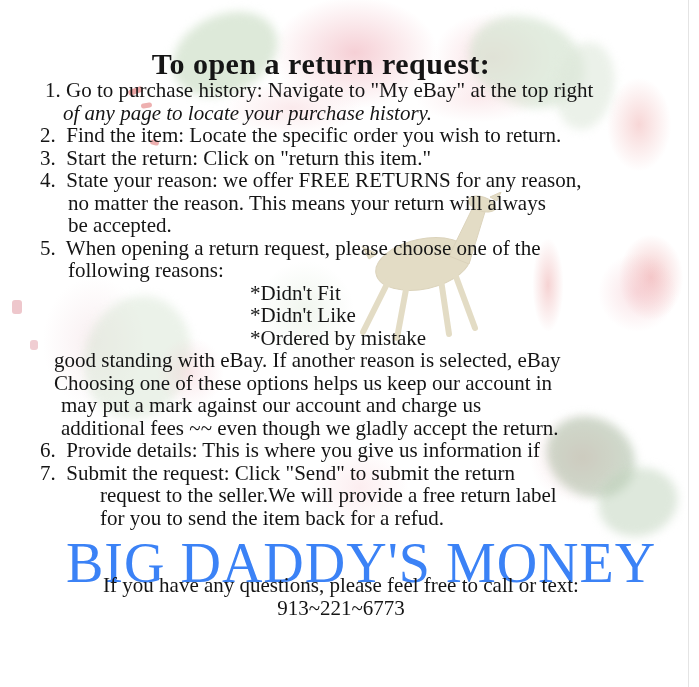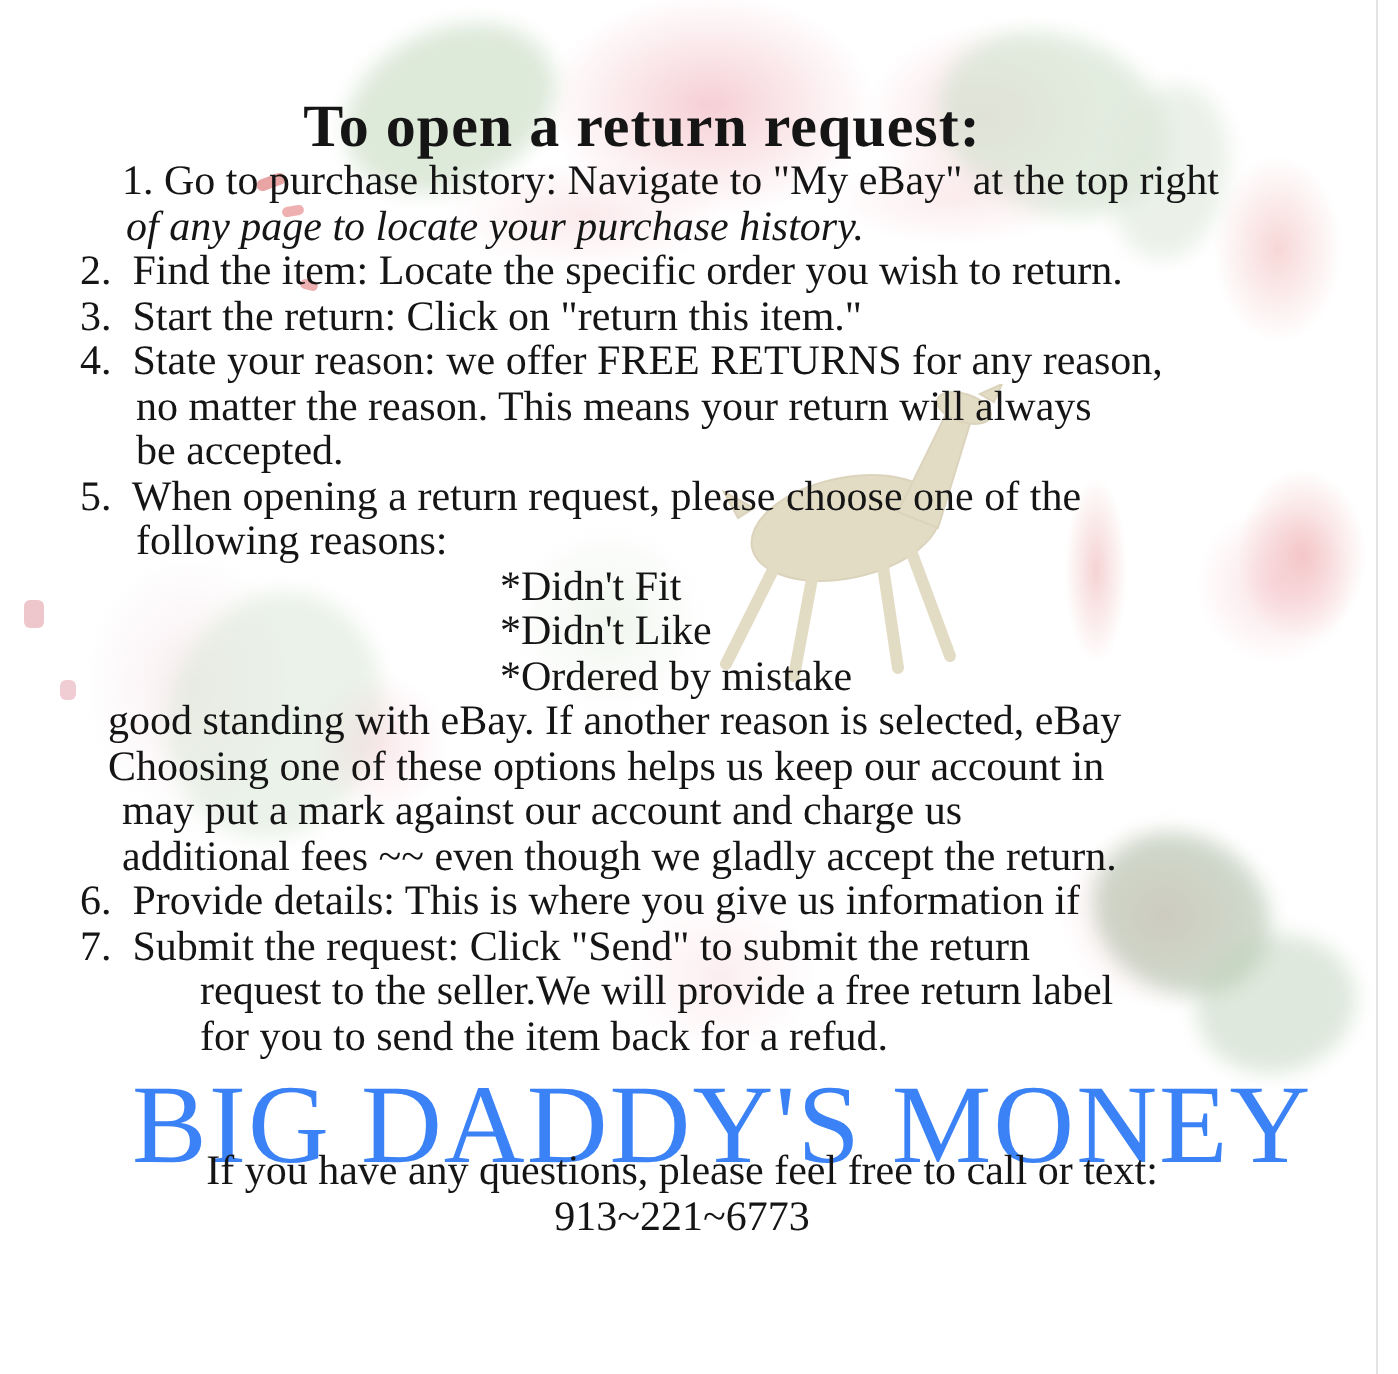--- a/index.html
+++ b/index.html
@@ -14,21 +14,21 @@
   
   .wm-brand{position:absolute;top:534px;left:66px;width:590px;font-size:56px;line-height:58px;
             color:#3b82f6;letter-spacing:1px;white-space:nowrap;z-index:1;}
   .wm-since{position:absolute;top:609px;left:0;width:676px;text-align:center;font-size:40px;
             color:#cfcfcf;letter-spacing:9px;z-index:1;}
   
   .title{position:absolute;top:27px;left:0;width:642px;text-align:center;
          font-size:30px;font-weight:600;letter-spacing:.5px;z-index:2;margin-top:20px;}
   .textblock{position:absolute;top:79px;left:0;width:699px;z-index:2;}
   .line{height:22.5px;line-height:22.5px;font-size:21px;white-space:pre;}
-  .l-num1{padding-left:45px;margin-left:16px;}
+  .l-num1{padding-left:45px;}
   .l-num{padding-left:40px;}
   .l-c1{padding-left:63px;font-style:italic;}
   .l-c1b{padding-left:68px;}
   .l-reason{padding-left:250px;}
   .l-para{padding-left:54px;}
   .l-para2{padding-left:61px;}
   .l-c2{padding-left:100px;}
   .footer{position:absolute;top:574px;left:0;width:682px;text-align:center;z-index:2;}
   .f-line{font-size:21px;line-height:23px;}
 </style>

